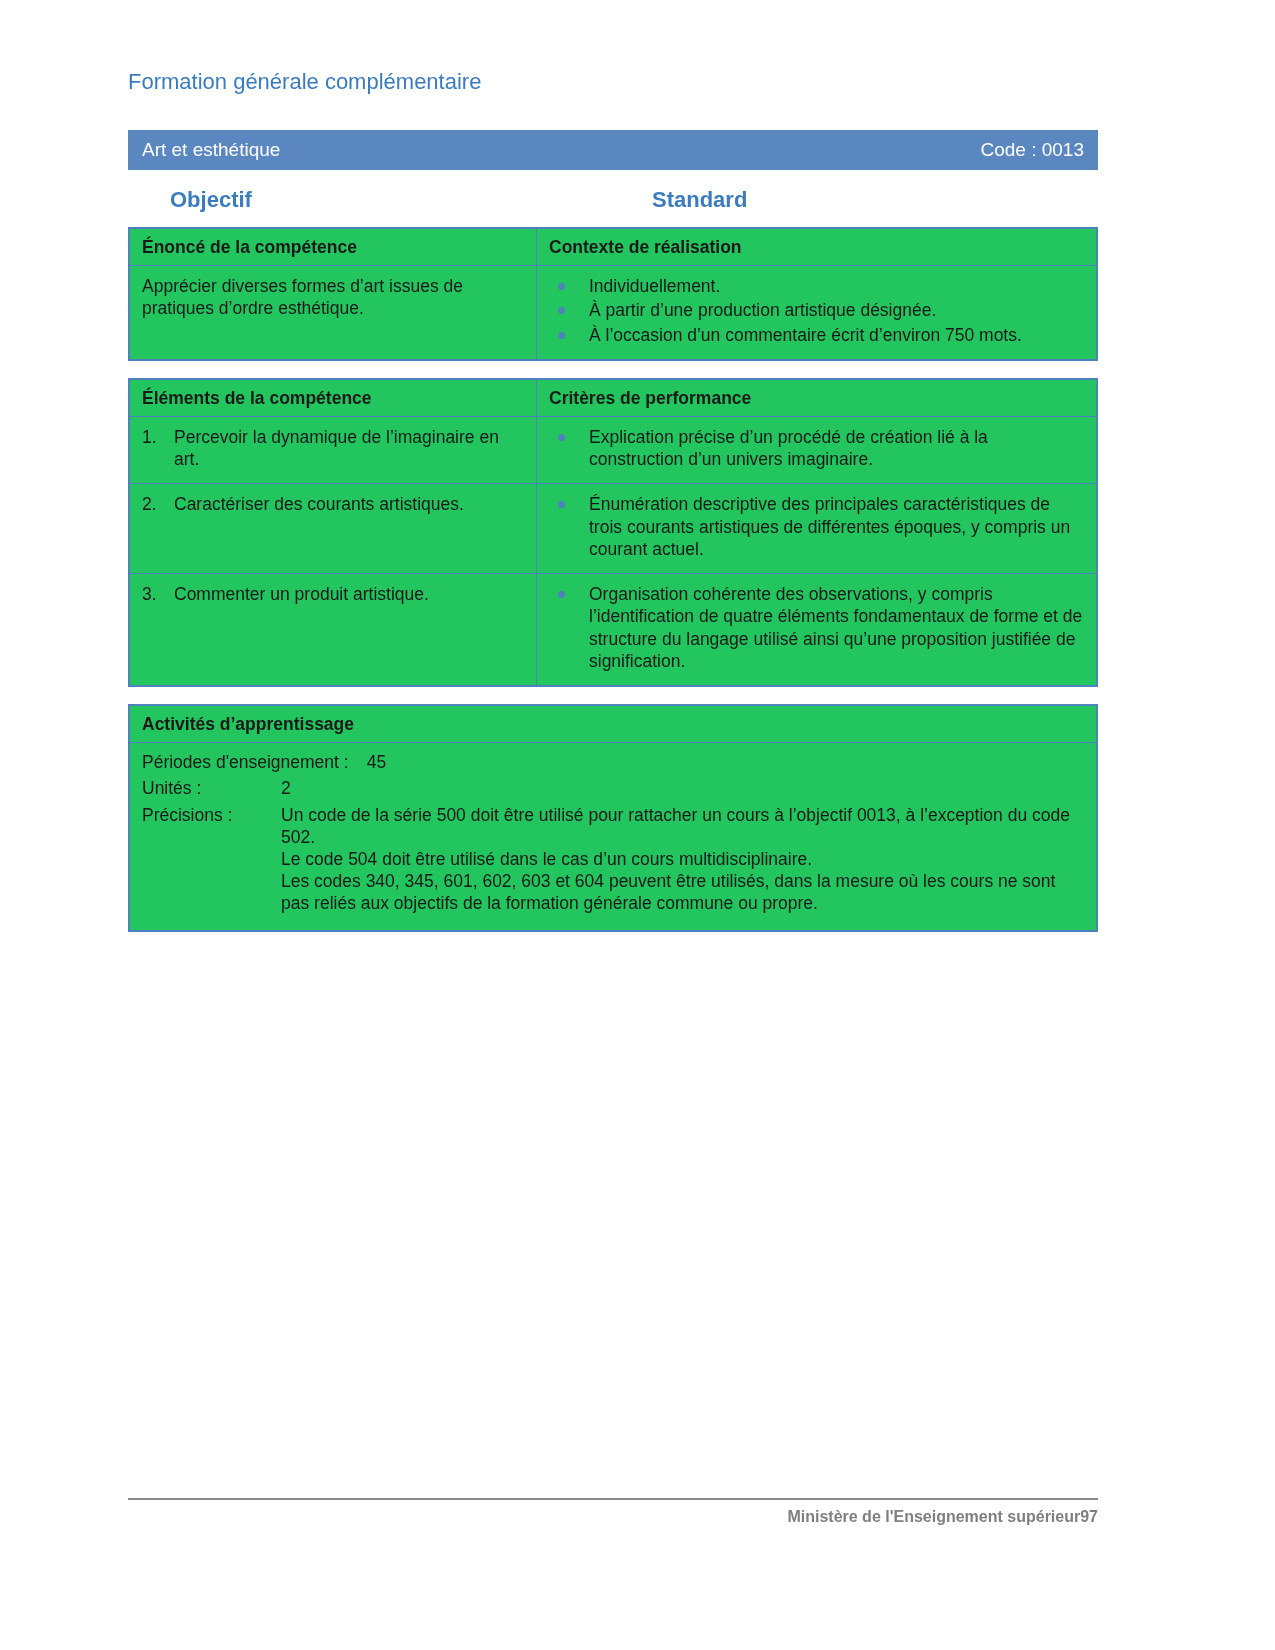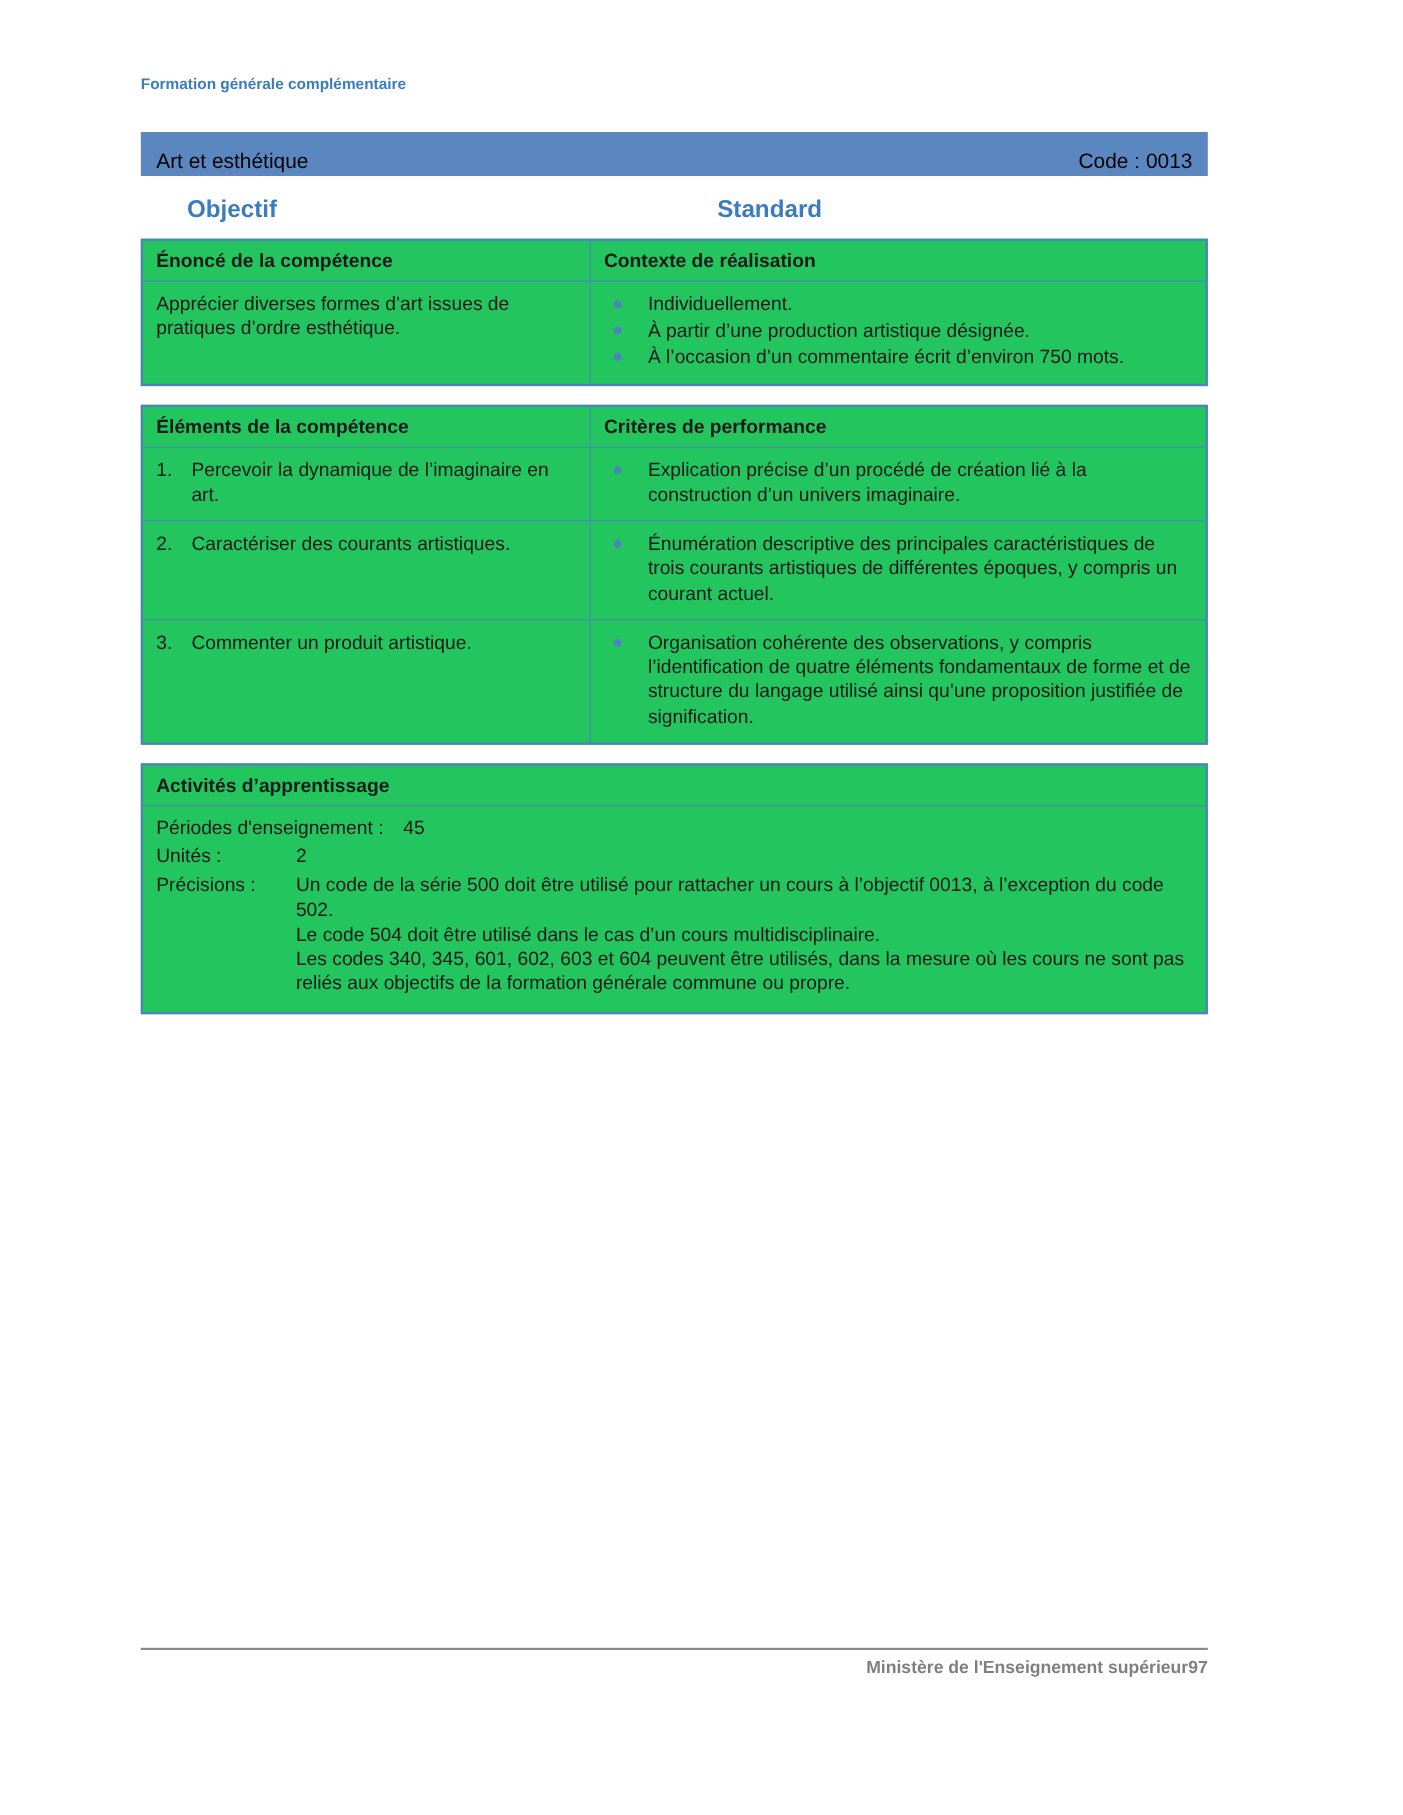--- a/index.html
+++ b/index.html
@@ -27,32 +27,31 @@
   }
   .content {
     position: absolute;
     left: 128px;
     top: 0;
     width: 970px;
     padding-top: 68px;
   }
   .breadcrumb {
     color: var(--heading-blue, #3B7CBE);
-    font-size: 14px;
+    font-size: 22px;
     margin: 0 0 34px 0;
-    font-weight: bold;
   }
   .banner {
     background: var(--banner-blue, #5B87C1);
-    color: #000000;
+    color: #ffffff;
     height: 40px;
     display: flex;
-    align-items: flex-end;
+    align-items: center;
     justify-content: space-between;
-    padding: 0 14px;
+    padding: 12px 14px;
     font-size: 19px;
   }
   .colheads {
     display: flex;
     margin: 16px 0 13px 10px;
     color: var(--heading-blue, #3B7CBE);
     font-weight: bold;
     font-size: 22px;
   }
   .colheads .obj { width: 482px; flex: 0 0 auto; margin-left: 32px; }
@@ -82,21 +81,21 @@
     top: 8px;
     width: 7px;
     height: 7px;
     border-radius: 50%;
     background: var(--accent-blue, #4E81BD);
   }
   .numitem { position: relative; padding-left: 32px; }
   .numitem .num { position: absolute; left: 0; top: 0; }
   .acts-body { padding: 8px 12px 15px 12px; }
   .act-row { display: flex; align-items: flex-start; }
-  .act-row + .act-row { margin-top: 4px; }
+  .act-row + .act-row { margin-top: 4px; gap: 12px; }
   .act-label { flex: 0 0 auto; min-width: 127px; }
   .act-value.gap { margin-left: 18px; }
   .act-value.prec { flex: 1 1 auto; }
   .act-value.prec div { margin: 0; }
   .footer {
     position: absolute;
     left: 128px;
     top: 1498px;
     width: 970px;
     border-top: 2px solid #8a8a8a;

